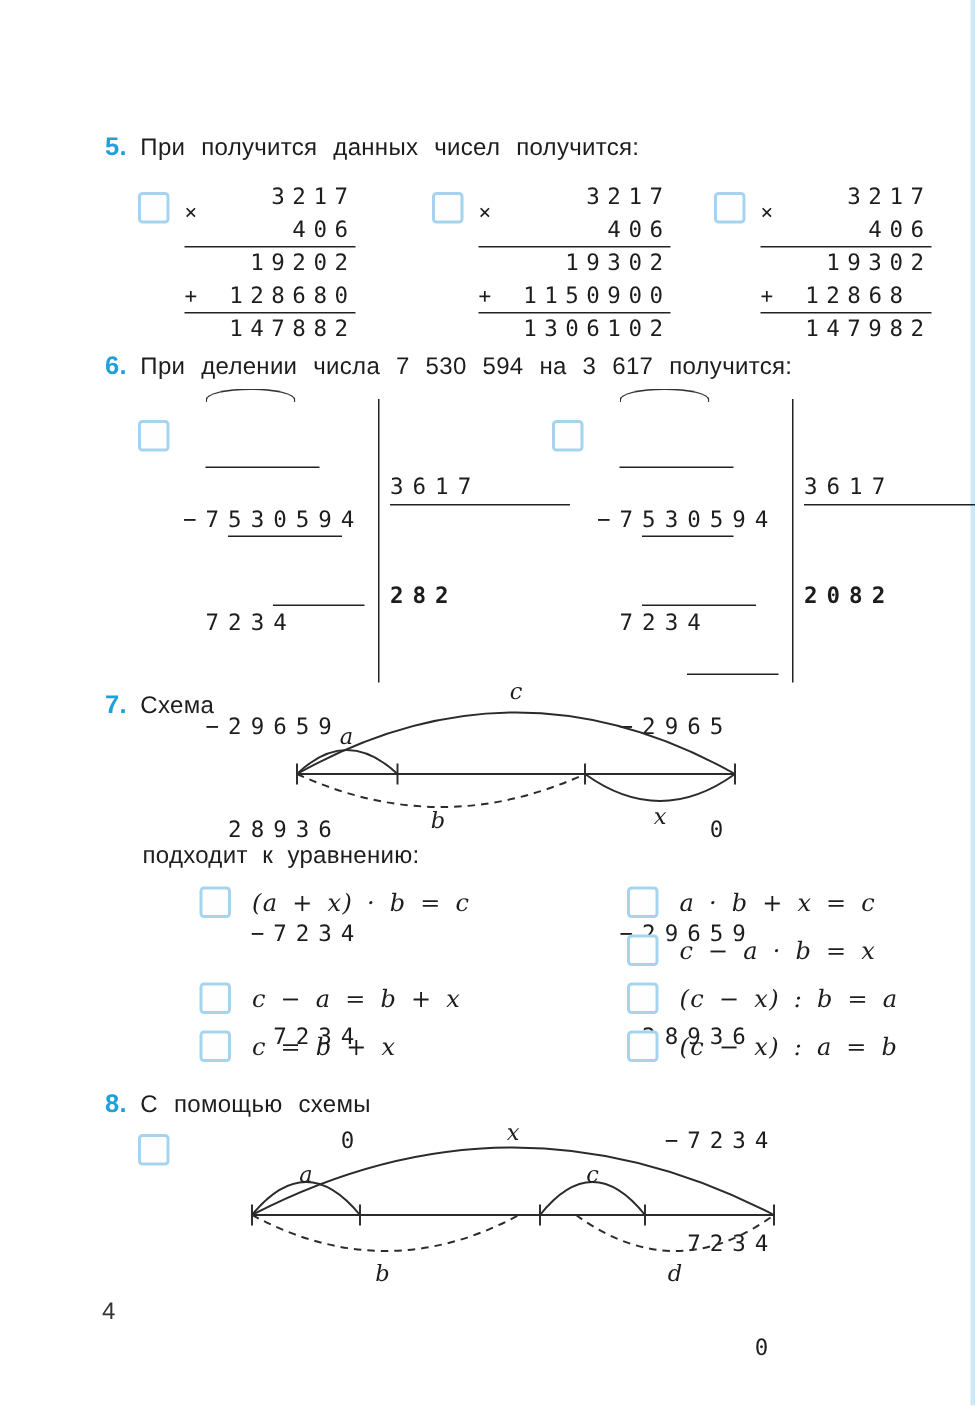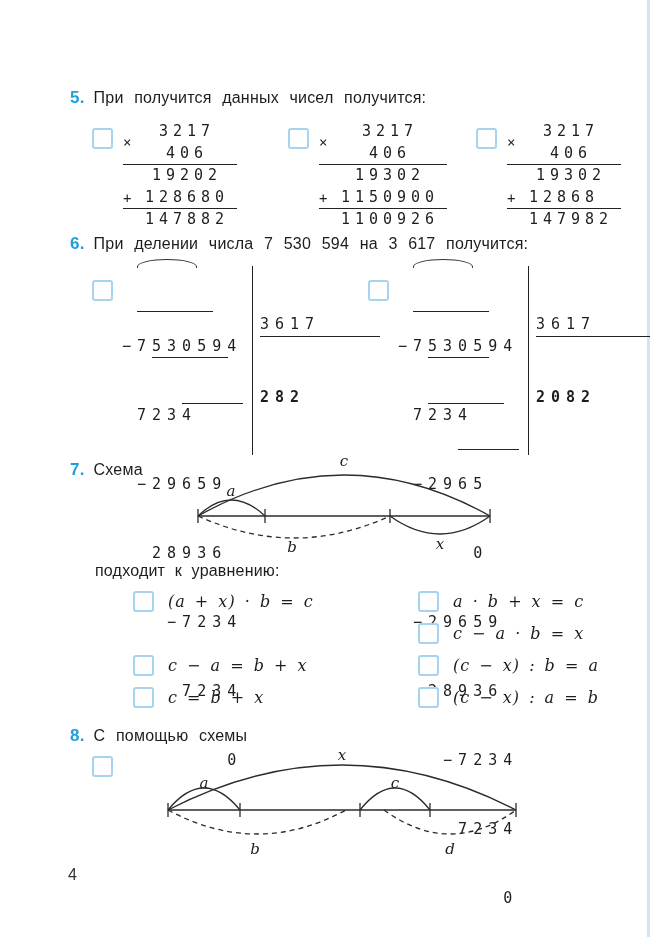--- a/index.html
+++ b/index.html
@@ -12,21 +12,21 @@
   .subheading{position:absolute;font-size:16px;letter-spacing:.2px;word-spacing:5px;}
 
   .checkbox{display:inline-block;width:17px;height:17px;border:2px solid #a6d3ee;border-radius:3px;
             background:#fefefe;flex:0 0 auto;}
 
   
   .mult-option{position:absolute;top:120px;display:flex;align-items:flex-start;}
   .mult-option .checkbox{margin-top:8px;margin-right:10px;}
   .mult-work{position:relative;padding-left:14px;text-align:right;
              font-family:"DejaVu Sans Mono",monospace;font-size:15px;letter-spacing:5px;line-height:22px;}
-  .mrow{height:22px;text-align:center;}
+  .mrow{height:22px;}
   .op{position:absolute;left:0;width:14px;text-align:left;font-size:14px;letter-spacing:0;}
   .mline{position:absolute;left:0;right:0;border-top:1.5px solid #222;}
   .shift1{padding-right:14px;}
 
   
   .div-option{position:absolute;top:266px;display:flex;align-items:flex-start;}
   .div-option .checkbox{margin-top:14px;margin-right:9px;}
   .div-work{position:relative;font-family:"DejaVu Sans Mono",monospace;font-size:15px;
             letter-spacing:6px;line-height:23px;white-space:pre;}
   .drow{height:23px;}
@@ -77,21 +77,21 @@
 
   <div class="mult-option" style="left:288px">
     <span class="checkbox"></span>
     <div class="mult-work" style="width:114px">
       <span class="op" style="top:11px">×</span>
       <span class="op" style="top:67px">+</span>
       <div class="mrow">3217</div>
       <div class="mrow">406</div>
       <div class="mrow">19302</div>
       <div class="mrow">1150900</div>
-      <div class="mrow">1100926</div>
+      <div class="mrow">1306102</div>
       <div class="mline" style="top:44px"></div>
       <div class="mline" style="top:88px"></div>
     </div>
   </div>
 
   <div class="mult-option" style="left:476px">
     <span class="checkbox"></span>
     <div class="mult-work" style="width:100px">
       <span class="op" style="top:11px">×</span>
       <span class="op" style="top:67px">+</span>

